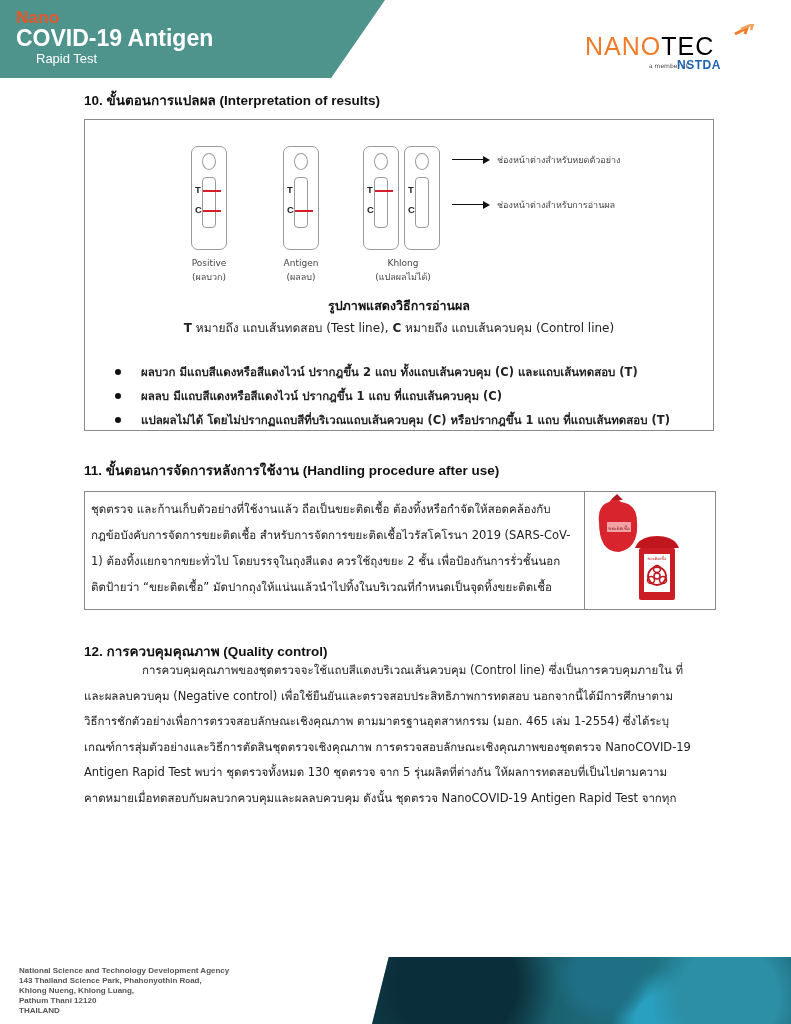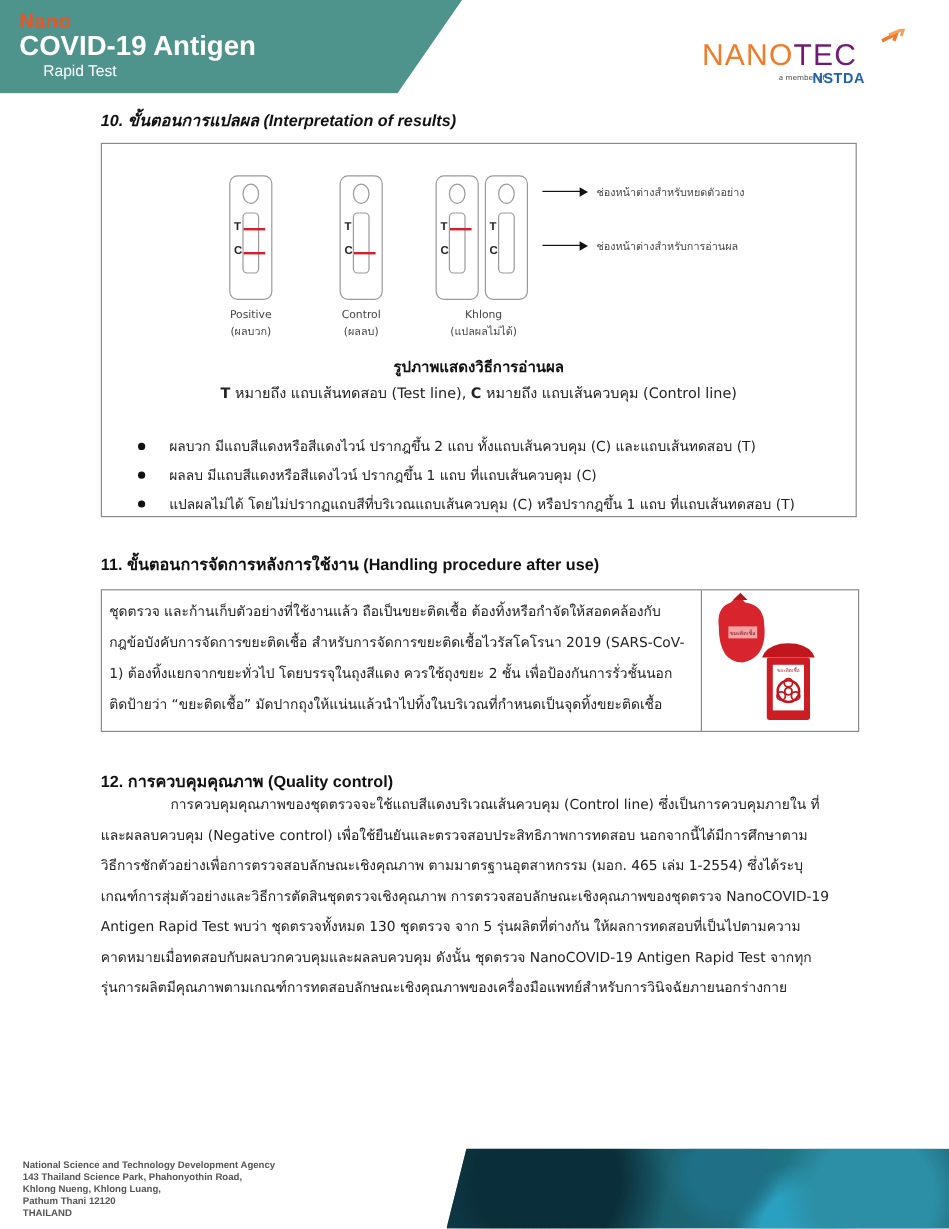--- a/index.html
+++ b/index.html
@@ -14,21 +14,21 @@
     clip-path: polygon(0 0, 100% 0, 86% 100%, 0 100%);
   }
   .banner .nano { position:absolute; left:16px; top:8px; font-family:"Liberation Sans", sans-serif; font-weight:bold; font-size:17px; color:#e8552a; letter-spacing:0.2px; }
   .banner .title { position:absolute; left:16px; top:25px; font-family:"Liberation Sans", sans-serif; font-weight:bold; font-size:23px; color:#ffffff; }
   .banner .subtitle { position:absolute; left:16px; top:51px; font-family:"Liberation Sans", sans-serif; font-size:13px; color:#ffffff;margin-left:20px; }
 
   
   .logo { position:absolute; left:585px; top:26px; width:180px; height:50px; }
   .logo .word { font-family:"Liberation Sans", sans-serif; font-size:25px; letter-spacing:1px; position:absolute; left:0; top:6px; }
   .logo .nano-part { color:#f07c2a; }
-  .logo .tec-part { color:#701a75; }
+  .logo .tec-part { color:#000000; }
   .logo .chev { position:absolute; left:148px; top:-2px; }
   .logo .member { position:absolute; left:64px; top:36px; font-size:6px; color:#444; }
   .logo .nstda { position:absolute; left:92px; top:32px; font-family:"Liberation Sans", sans-serif; font-weight:bold; font-size:12px; color:#1e63b0; letter-spacing:0.5px; }
 
   .heading { position:absolute; font-family:"Liberation Sans", sans-serif; font-size:13.5px; font-weight:bold; color:#111; }
 
   
   .box10 { position:absolute; left:84px; top:119px; width:630px; height:312px; border:1.5px solid #8a8a8a; box-sizing:border-box; }
 
   .cassette { position:absolute; border:1.3px solid #9a9a9a; border-radius:7px; background:#fff; box-sizing:border-box; }
@@ -41,21 +41,21 @@
 
   .arrow { position:absolute; height:1px; background:#111; }
   .arrow::after { content:""; position:absolute; right:-3px; top:-3.5px; border-left:7px solid #111; border-top:4px solid transparent; border-bottom:4px solid transparent; }
   .arrow-label { position:absolute; font-size:9px; color:#444; }
 
   .fig-title { position:absolute; left:0; width:100%; text-align:center; top:176px; font-weight:bold; font-size:12.5px; color:#111; }
   .fig-sub { position:absolute; left:0; width:100%; text-align:center; top:198px; font-size:12px; color:#222; }
   .fig-sub b { font-weight:bold; }
 
   .bullets { position:absolute; left:30px; top:240px; font-size:11.5px; line-height:24px; color:#222; }
-  .bullets .b { position:relative; padding-left:26px; white-space:nowrap; }
+  .bullets .b { position:relative; padding-left:26px; white-space:nowrap;font-weight:bold; }
   .bullets .b::before { content:""; position:absolute; left:0; top:9px; width:6px; height:6px; border-radius:50%; background:#111; }
 
   
   .box11 { position:absolute; left:84px; top:491px; width:632px; height:119px; border:1.3px solid #8a8a8a; box-sizing:border-box; }
   .box11 .text { position:absolute; left:6px; top:4px; width:490px; font-size:11.5px; line-height:26px; color:#222; }
   .box11 .imgcell { position:absolute; left:499px; top:0; width:132px; height:117px; border-left:1.3px solid #8a8a8a; }
 
   
   .qc { position:absolute; left:84px; top:658px; width:628px; font-size:11.5px; line-height:25.5px; color:#222; }
   .qc .line { white-space:nowrap; text-align:justify; }
@@ -84,21 +84,21 @@
 <div class="logo">
   <div class="word"><span class="nano-part">NANO</span><span class="tec-part">TEC</span></div>
   <svg class="chev" width="26" height="22" viewBox="0 0 26 22">
     <path d="M2 10 L14 4 L12 10" fill="none" stroke="#f07c2a" stroke-width="3"></path>
     <path d="M8 5 L20 0 L18 6" fill="none" stroke="#f5a35c" stroke-width="2.5"></path>
   </svg>
   <div class="member">a member of</div>
   <div class="nstda">NSTDA</div>
 </div>
 
-<div class="heading" style="left:84px; top:89px;font-style:italic;">10. ขั้นตอนการแปลผล (Interpretation of results)</div>
+<div class="heading" style="left:84px; top:89px;">10. ขั้นตอนการแปลผล (Interpretation of results)</div>
 
 <div class="box10">
 
   <div class="cassette" style="left:106px; top:26px; width:36px; height:104px;">
     <div class="well"></div>
     <div class="window"></div>
     <div class="lbl" style="left:3px; top:37px;">T</div>
     <div class="lbl" style="left:3px; top:57px;">C</div>
     <div class="redline" style="left:11px; top:43px; width:18px;"></div>
     <div class="redline" style="left:11px; top:63px; width:18px;"></div>
@@ -109,21 +109,21 @@
   </div>
 
   <div class="cassette" style="left:198px; top:26px; width:36px; height:104px;">
     <div class="well"></div>
     <div class="window"></div>
     <div class="lbl" style="left:3px; top:37px;">T</div>
     <div class="lbl" style="left:3px; top:57px;">C</div>
     <div class="redline" style="left:11px; top:63px; width:18px;"></div>
   </div>
   <div class="caption" style="left:176px; top:136px;">
-    <div>Control</div>
+    <div>Antigen</div>
     <div>(ผลลบ)</div>
   </div>
 
   <div class="cassette" style="left:278px; top:26px; width:36px; height:104px;">
     <div class="well"></div>
     <div class="window"></div>
     <div class="lbl" style="left:3px; top:37px;">T</div>
     <div class="lbl" style="left:3px; top:57px;">C</div>
     <div class="redline" style="left:11px; top:43px; width:18px;"></div>
   </div>
@@ -184,21 +184,20 @@
 </div>
 
 <div class="heading" style="left:84px; top:640px;">12. การควบคุมคุณภาพ (Quality control)</div>
 <div class="qc">
   <div class="line" style="padding-left:58px;">การควบคุมคุณภาพของชุดตรวจจะใช้แถบสีแดงบริเวณเส้นควบคุม (Control line) ซึ่งเป็นการควบคุมภายใน ที่</div>
   <div class="line">และผลลบควบคุม (Negative control) เพื่อใช้ยืนยันและตรวจสอบประสิทธิภาพการทดสอบ นอกจากนี้ได้มีการศึกษาตาม</div>
   <div class="line">วิธีการชักตัวอย่างเพื่อการตรวจสอบลักษณะเชิงคุณภาพ ตามมาตรฐานอุตสาหกรรม (มอก. 465 เล่ม 1-2554) ซึ่งได้ระบุ</div>
   <div class="line">เกณฑ์การสุ่มตัวอย่างและวิธีการตัดสินชุดตรวจเชิงคุณภาพ การตรวจสอบลักษณะเชิงคุณภาพของชุดตรวจ NanoCOVID-19</div>
   <div class="line">Antigen Rapid Test พบว่า ชุดตรวจทั้งหมด 130 ชุดตรวจ จาก 5 รุ่นผลิตที่ต่างกัน ให้ผลการทดสอบที่เป็นไปตามความ</div>
   <div class="line">คาดหมายเมื่อทดสอบกับผลบวกควบคุมและผลลบควบคุม ดังนั้น ชุดตรวจ NanoCOVID-19 Antigen Rapid Test จากทุก</div>
-  <div class="line">รุ่นการผลิตมีคุณภาพตามเกณฑ์การทดสอบลักษณะเชิงคุณภาพของเครื่องมือแพทย์สำหรับการวินิจฉัยภายนอกร่างกาย</div>
 </div>
 
 <div class="footer-addr">
   <div>National Science and Technology Development Agency</div>
   <div>143 Thailand Science Park, Phahonyothin Road,</div>
   <div>Khlong Nueng, Khlong Luang,</div>
   <div>Pathum Thani 12120</div>
   <div>THAILAND</div>
 </div>
 <div class="footer-img"></div>

